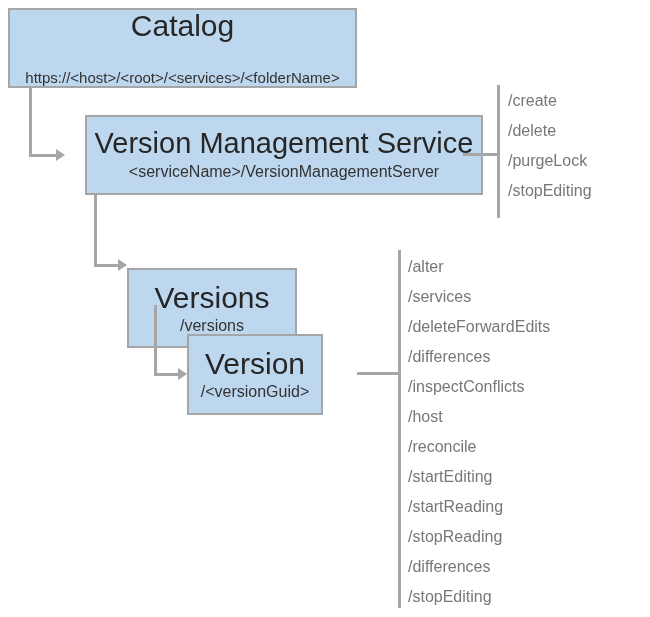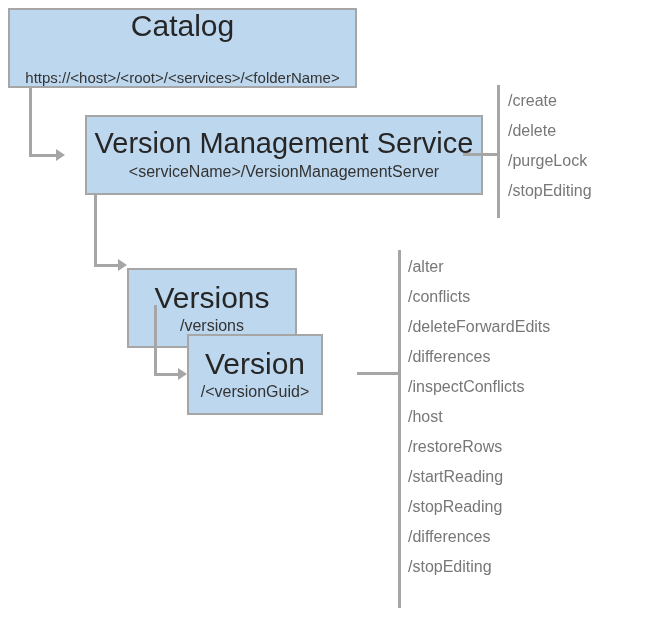--- a/index.html
+++ b/index.html
@@ -108,25 +108,26 @@
     <div>/create</div>
     <div>/delete</div>
     <div>/purgeLock</div>
     <div>/stopEditing</div>
   </div>
 
   <div class="line" style="left:357px;top:372px;width:41px;height:3px;"></div>
   <div class="line" style="left:398px;top:250px;width:3px;height:358px;"></div>
   <div class="ops ops-version">
     <div>/alter</div>
-    <div>/conflicts</div>
+    <div>/services</div>
     <div>/deleteForwardEdits</div>
     <div>/differences</div>
     <div>/inspectConflicts</div>
     <div>/host</div>
-    <div>/restoreRows</div>
+    <div>/reconcile</div>
+    <div>/startEditing</div>
     <div>/startReading</div>
     <div>/stopReading</div>
     <div>/differences</div>
     <div>/stopEditing</div>
   </div>
 
 </div>
 
 </body></html>

